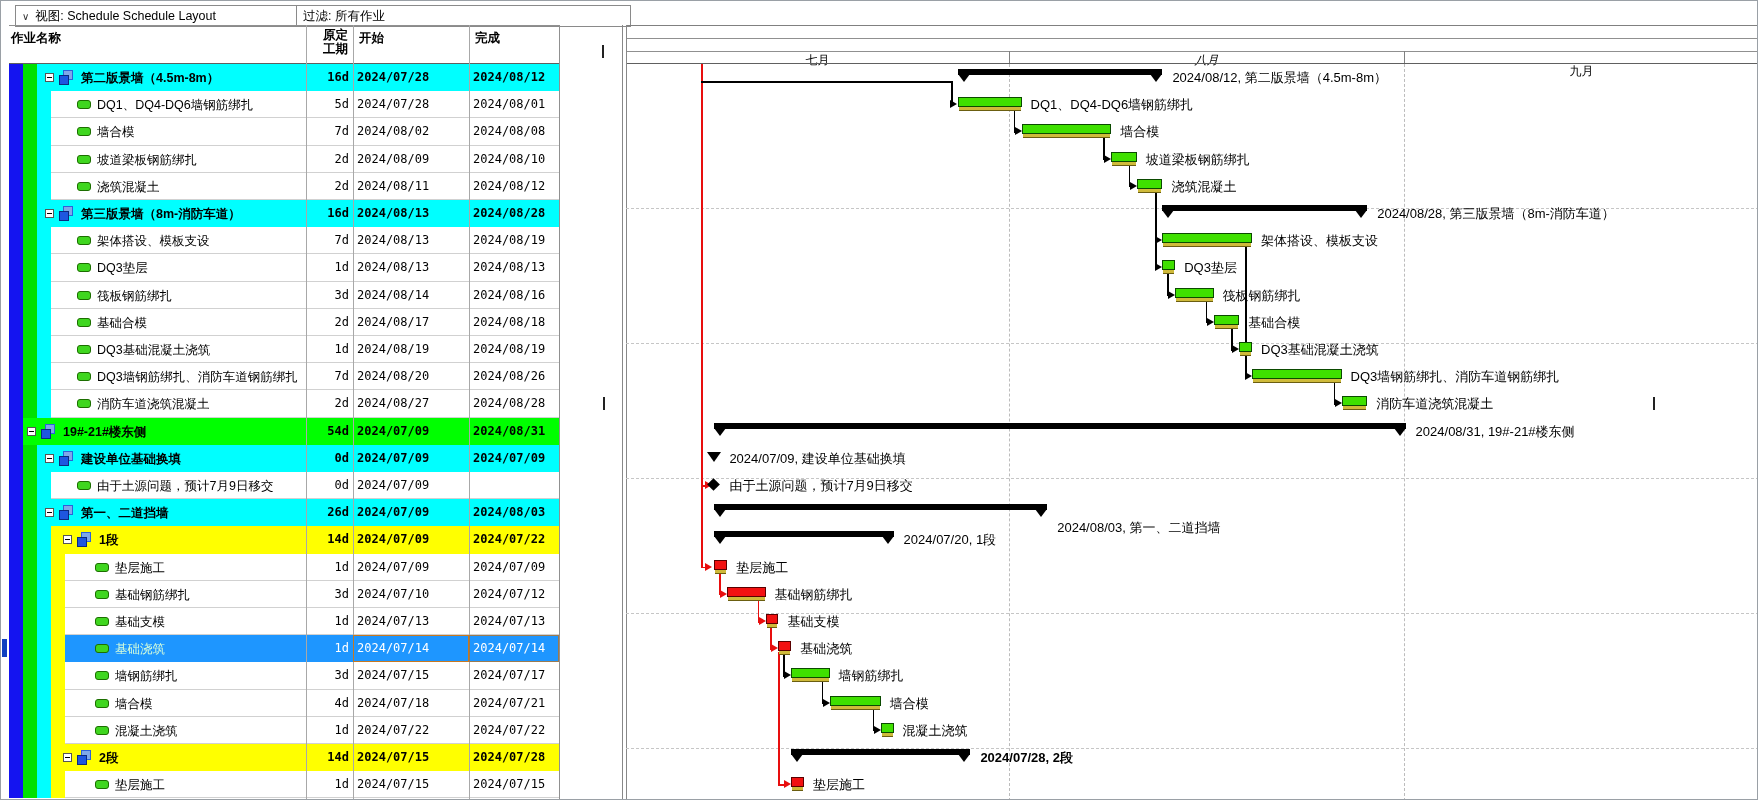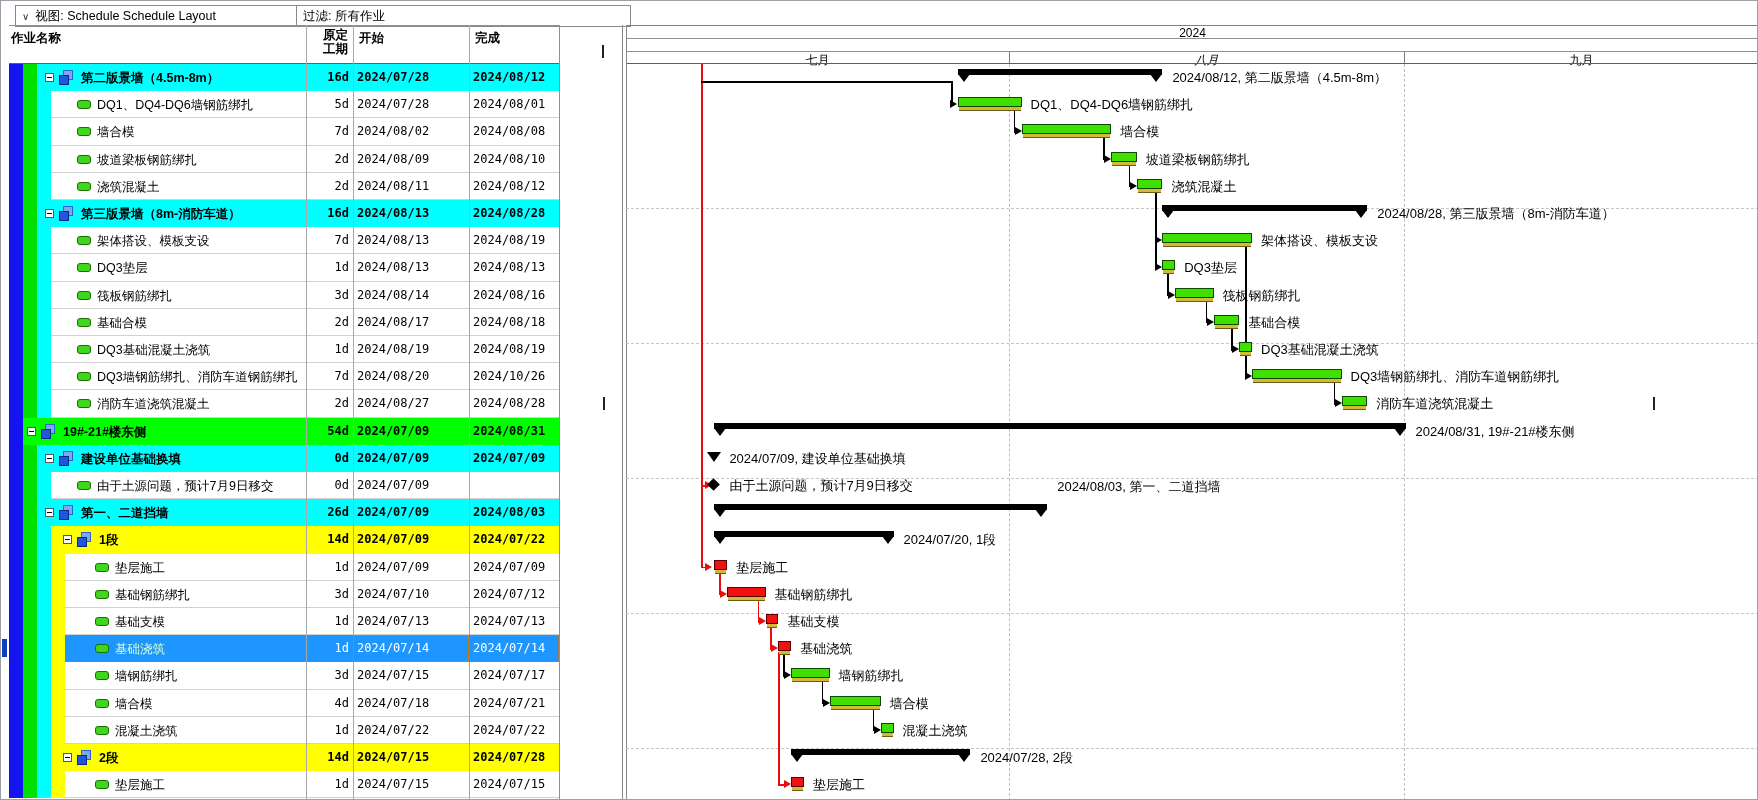--- a/index.html
+++ b/index.html
@@ -34,26 +34,25 @@
   <div class="abs hline" style="left:8px;top:24px;width:550px;"></div>
   <div class="abs hdrtxt" style="left:10px;top:29px;">作业名称</div>
   <div class="abs hdrtxt" style="left:305px;top:27px;width:42px;text-align:right;line-height:14px;">
     <div>原定</div>
     <div>工期</div>
   </div>
   <div class="abs hdrtxt" style="left:358px;top:29px;">开始</div>
   <div class="abs hdrtxt" style="left:474px;top:29px;">完成</div>
 
   <div class="abs hline" style="left:625px;top:24px;width:1133px;border-color:#808080;"></div>
-  <div class="abs tl-band" style="left:625px;top:25px;width:1133px;height:12px;">2024</div>
   <div class="abs hline" style="left:625px;top:37px;width:1133px;"></div>
   <div class="abs hline" style="left:625px;top:50px;width:1133px;"></div>
   <div class="abs tl-band" style="left:625px;top:51px;width:383px;height:12px;">七月</div>
   <div class="abs tl-band" style="left:1008px;top:51px;width:395px;height:12px;font-style:italic;">八月</div>
-  <div class="abs tl-band" style="left:1403px;top:51px;width:355px;height:12px;">九月</div>
+  <div class="abs tl-band" style="left:1403px;top:62px;width:355px;height:12px;">九月</div>
   <div class="abs vline" style="left:1008px;top:50px;height:13px;border-color:#808080;"></div>
   <div class="abs vline" style="left:1403px;top:50px;height:13px;border-color:#808080;"></div>
 
   <div class="abs hline" style="left:8px;top:62px;width:550px;border-color:#606060;"></div>
   <div class="abs hline" style="left:625px;top:62px;width:1133px;border-color:#606060;"></div>
 
   <div class="abs vline" style="left:558px;top:24px;height:776px;border-color:#909090;"></div>
   <div class="abs vline" style="left:621px;top:24px;height:776px;border-color:#888;"></div>
   <div class="abs vline" style="left:625px;top:24px;height:776px;border-color:#888;"></div>
   <div class="abs" style="left:601px;top:44px;width:2px;height:13px;background:#222;"></div>
@@ -188,21 +187,21 @@
       </div>
       <div style="position:absolute;left:0;top:362.2px;width:558px;height:27.2px;">
         <div style="position:absolute;left:8px;top:0;width:14px;height:27.2px;background:#1414f0;"></div>
         <div style="position:absolute;left:22px;top:0;width:14px;height:27.2px;background:#00e000;"></div>
         <div style="position:absolute;left:36px;top:0;width:14px;height:27.2px;background:#00ffff;"></div>
         <div style="position:absolute;left:50px;top:0;width:508px;height:27.2px;background:#fff;border-bottom:1px solid rgba(0,0,0,0.18);box-sizing:border-box;"></div>
         <div style="position:absolute;left:76px;top:9px;width:14px;height:9px;background:#3fd61f;border:1px solid #1c6e00;border-radius:3px;box-sizing:border-box;"></div>
         <div class="namecell" style="position:absolute;left:96px;top:6px;width:209px;color:#000;">DQ3墙钢筋绑扎、消防车道钢筋绑扎</div>
         <div class="cell" style="position:absolute;left:306px;top:6px;width:42px;text-align:right;color:#000;">7d</div>
         <div class="cell" style="position:absolute;left:356px;top:6px;width:110px;color:#000;">2024/08/20</div>
-        <div class="cell" style="position:absolute;left:472px;top:6px;width:84px;color:#000;">2024/10/26</div>
+        <div class="cell" style="position:absolute;left:472px;top:6px;width:84px;color:#000;">2024/08/26</div>
       </div>
       <div style="position:absolute;left:0;top:389.4px;width:558px;height:27.2px;">
         <div style="position:absolute;left:8px;top:0;width:14px;height:27.2px;background:#1414f0;"></div>
         <div style="position:absolute;left:22px;top:0;width:14px;height:27.2px;background:#00e000;"></div>
         <div style="position:absolute;left:36px;top:0;width:14px;height:27.2px;background:#00ffff;"></div>
         <div style="position:absolute;left:50px;top:0;width:508px;height:27.2px;background:#fff;border-bottom:1px solid rgba(0,0,0,0.18);box-sizing:border-box;"></div>
         <div style="position:absolute;left:76px;top:9px;width:14px;height:9px;background:#3fd61f;border:1px solid #1c6e00;border-radius:3px;box-sizing:border-box;"></div>
         <div class="namecell" style="position:absolute;left:96px;top:6px;width:209px;color:#000;">消防车道浇筑混凝土</div>
         <div class="cell" style="position:absolute;left:306px;top:6px;width:42px;text-align:right;color:#000;">2d</div>
         <div class="cell" style="position:absolute;left:356px;top:6px;width:110px;color:#000;">2024/08/27</div>
@@ -499,21 +498,21 @@
       <div class="arr" style="position:absolute;left:713.4px;top:426.59999999999997px;border-width:8px 6px 0 6px;border-color:#000000 transparent transparent transparent;z-index:3;"></div>
       <div class="arr" style="position:absolute;left:1392.6000000000001px;top:426.59999999999997px;border-width:8px 6px 0 6px;border-color:#000000 transparent transparent transparent;z-index:3;"></div>
       <div class="barlabel" style="position:absolute;left:1414.6000000000001px;top:421.59999999999997px;z-index:4;">2024/08/31, 19#-21#楼东侧</div>
       <div class="arr" style="position:absolute;left:706.4px;top:450.8px;border-width:10px 7px 0 7px;border-color:#000 transparent transparent transparent;z-index:3;"></div>
       <div class="barlabel" style="position:absolute;left:728.4px;top:448.8px;z-index:4;">2024/07/09, 建设单位基础换填</div>
       <div style="position:absolute;left:708.4px;top:479px;width:9px;height:9px;background:#000;transform:rotate(45deg);z-index:3;"></div>
       <div class="barlabel" style="position:absolute;left:728.4px;top:476px;z-index:4;">由于土源问题，预计7月9日移交</div>
       <div style="position:absolute;left:713.4px;top:503.2px;width:332.80000000000007px;height:6px;background:#000000;z-index:3;"></div>
       <div class="arr" style="position:absolute;left:713.4px;top:508.2px;border-width:8px 6px 0 6px;border-color:#000000 transparent transparent transparent;z-index:3;"></div>
       <div class="arr" style="position:absolute;left:1034.2px;top:508.2px;border-width:8px 6px 0 6px;border-color:#000000 transparent transparent transparent;z-index:3;"></div>
-      <div class="barlabel" style="position:absolute;left:1056.2px;top:477px;z-index:4;">2024/08/03, 第一、二道挡墙</div>
+      <div class="barlabel" style="position:absolute;left:1056.2px;top:518px;z-index:4;">2024/08/03, 第一、二道挡墙</div>
       <div style="position:absolute;left:713.4px;top:530.4px;width:179.19999999999993px;height:6px;background:#000000;z-index:3;"></div>
       <div class="arr" style="position:absolute;left:713.4px;top:535.4px;border-width:8px 6px 0 6px;border-color:#000000 transparent transparent transparent;z-index:3;"></div>
       <div class="arr" style="position:absolute;left:880.5999999999999px;top:535.4px;border-width:8px 6px 0 6px;border-color:#000000 transparent transparent transparent;z-index:3;"></div>
       <div class="barlabel" style="position:absolute;left:902.5999999999999px;top:530.4px;z-index:4;">2024/07/20, 1段</div>
       <div style="position:absolute;left:713.4px;top:558.5999999999999px;width:12.799999999999955px;height:10px;background:#f21111;border:1px solid #5a0000;box-sizing:border-box;z-index:3;"></div>
       <div style="position:absolute;left:714.4px;top:568.5999999999999px;width:10.799999999999955px;height:4px;background:#cfba3a;border-bottom:1px solid #6b5e10;box-sizing:border-box;z-index:3;"></div>
       <div class="barlabel" style="position:absolute;left:735.1999999999999px;top:557.5999999999999px;z-index:4;">垫层施工</div>
       <div style="position:absolute;left:726.2px;top:585.8px;width:38.399999999999864px;height:10px;background:#f21111;border:1px solid #5a0000;box-sizing:border-box;z-index:3;"></div>
       <div style="position:absolute;left:727.2px;top:595.8px;width:36.399999999999864px;height:4px;background:#cfba3a;border-bottom:1px solid #6b5e10;box-sizing:border-box;z-index:3;"></div>
       <div class="barlabel" style="position:absolute;left:773.5999999999999px;top:584.8px;z-index:4;">基础钢筋绑扎</div>
@@ -528,21 +527,21 @@
       <div class="barlabel" style="position:absolute;left:837.5999999999999px;top:666.4px;z-index:4;">墙钢筋绑扎</div>
       <div style="position:absolute;left:828.6px;top:694.6px;width:51.19999999999993px;height:10px;background:#3fe000;border:1px solid #0b4a00;box-sizing:border-box;z-index:3;"></div>
       <div style="position:absolute;left:829.6px;top:704.6px;width:49.19999999999993px;height:4px;background:#cfba3a;border-bottom:1px solid #6b5e10;box-sizing:border-box;z-index:3;"></div>
       <div class="barlabel" style="position:absolute;left:888.8px;top:693.6px;z-index:4;">墙合模</div>
       <div style="position:absolute;left:879.8px;top:721.8px;width:12.799999999999955px;height:10px;background:#3fe000;border:1px solid #0b4a00;box-sizing:border-box;z-index:3;"></div>
       <div style="position:absolute;left:880.8px;top:731.8px;width:10.799999999999955px;height:4px;background:#cfba3a;border-bottom:1px solid #6b5e10;box-sizing:border-box;z-index:3;"></div>
       <div class="barlabel" style="position:absolute;left:901.5999999999999px;top:720.8px;z-index:4;">混凝土浇筑</div>
       <div style="position:absolute;left:790.2px;top:748px;width:179.19999999999993px;height:6px;background:#000000;z-index:3;"></div>
       <div class="arr" style="position:absolute;left:790.2px;top:753px;border-width:8px 6px 0 6px;border-color:#000000 transparent transparent transparent;z-index:3;"></div>
       <div class="arr" style="position:absolute;left:957.4px;top:753px;border-width:8px 6px 0 6px;border-color:#000000 transparent transparent transparent;z-index:3;"></div>
-      <div class="barlabel" style="position:absolute;left:979.4px;top:748px;z-index:4;">2024/07/28, 2段</div>
+      <div class="barlabel" style="position:absolute;left:979.4px;top:748px;z-index:4;font-weight:bold;">2024/07/28, 2段</div>
       <div style="position:absolute;left:790.2px;top:776.1999999999999px;width:12.799999999999955px;height:10px;background:#f21111;border:1px solid #5a0000;box-sizing:border-box;z-index:3;"></div>
       <div style="position:absolute;left:791.2px;top:786.1999999999999px;width:10.799999999999955px;height:4px;background:#cfba3a;border-bottom:1px solid #6b5e10;box-sizing:border-box;z-index:3;"></div>
       <div class="barlabel" style="position:absolute;left:812px;top:775.1999999999999px;z-index:4;">垫层施工</div>
     </div>
 
   <div class="abs vline" style="left:305px;top:24px;height:776px;z-index:6;"></div>
   <div class="abs vline" style="left:352px;top:24px;height:776px;z-index:6;"></div>
   <div class="abs vline" style="left:468px;top:24px;height:776px;z-index:6;"></div>
 
   <div class="abs" style="left:602px;top:396px;width:2px;height:13px;background:#222;z-index:7;"></div>

